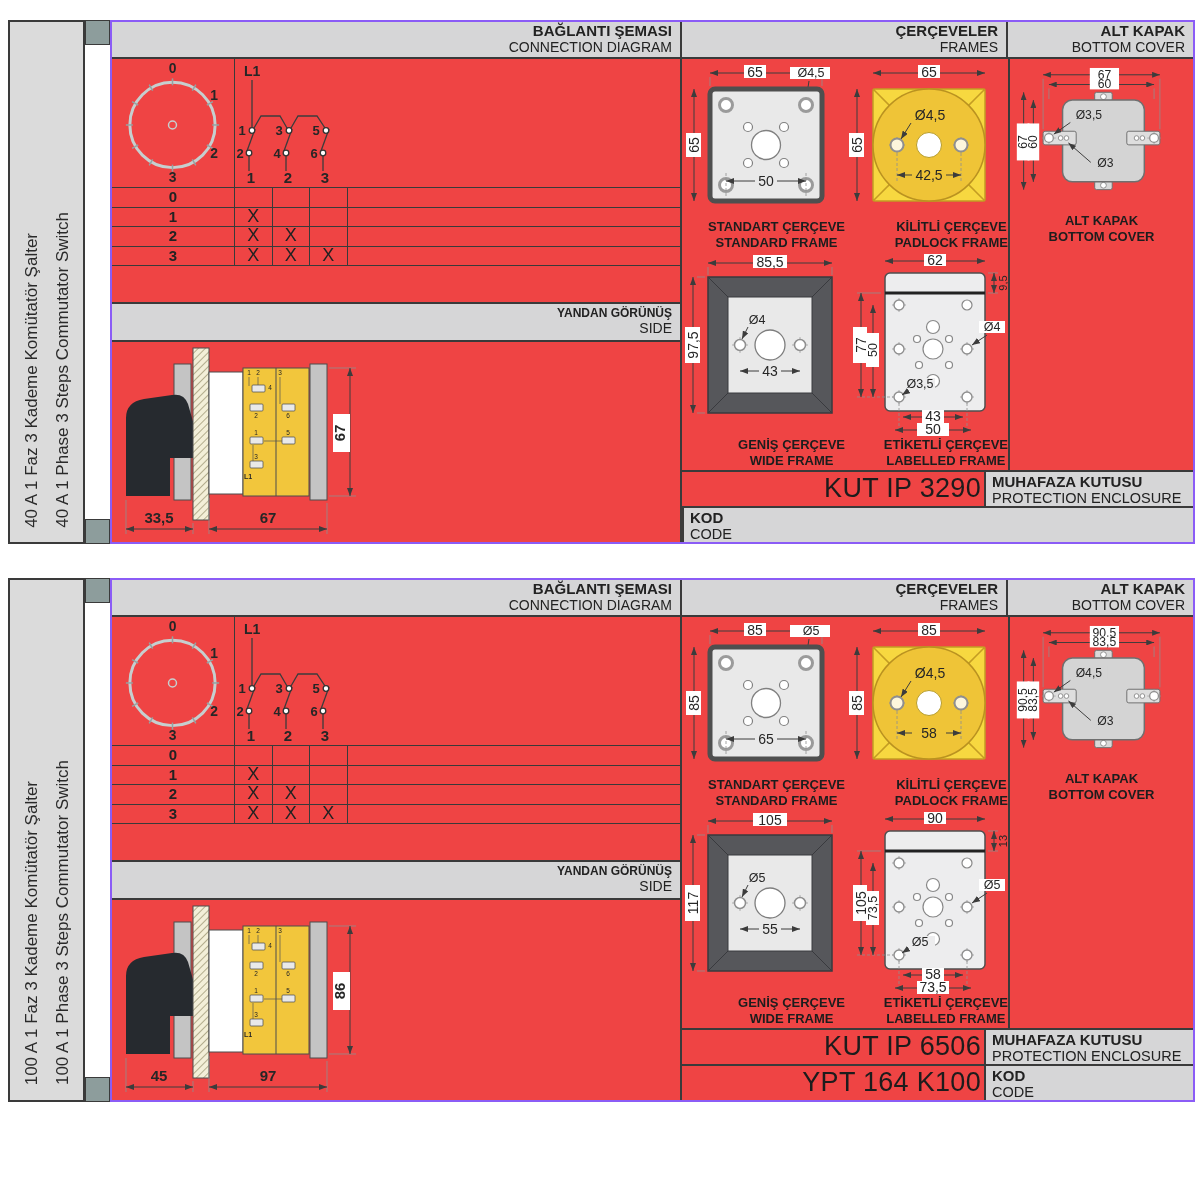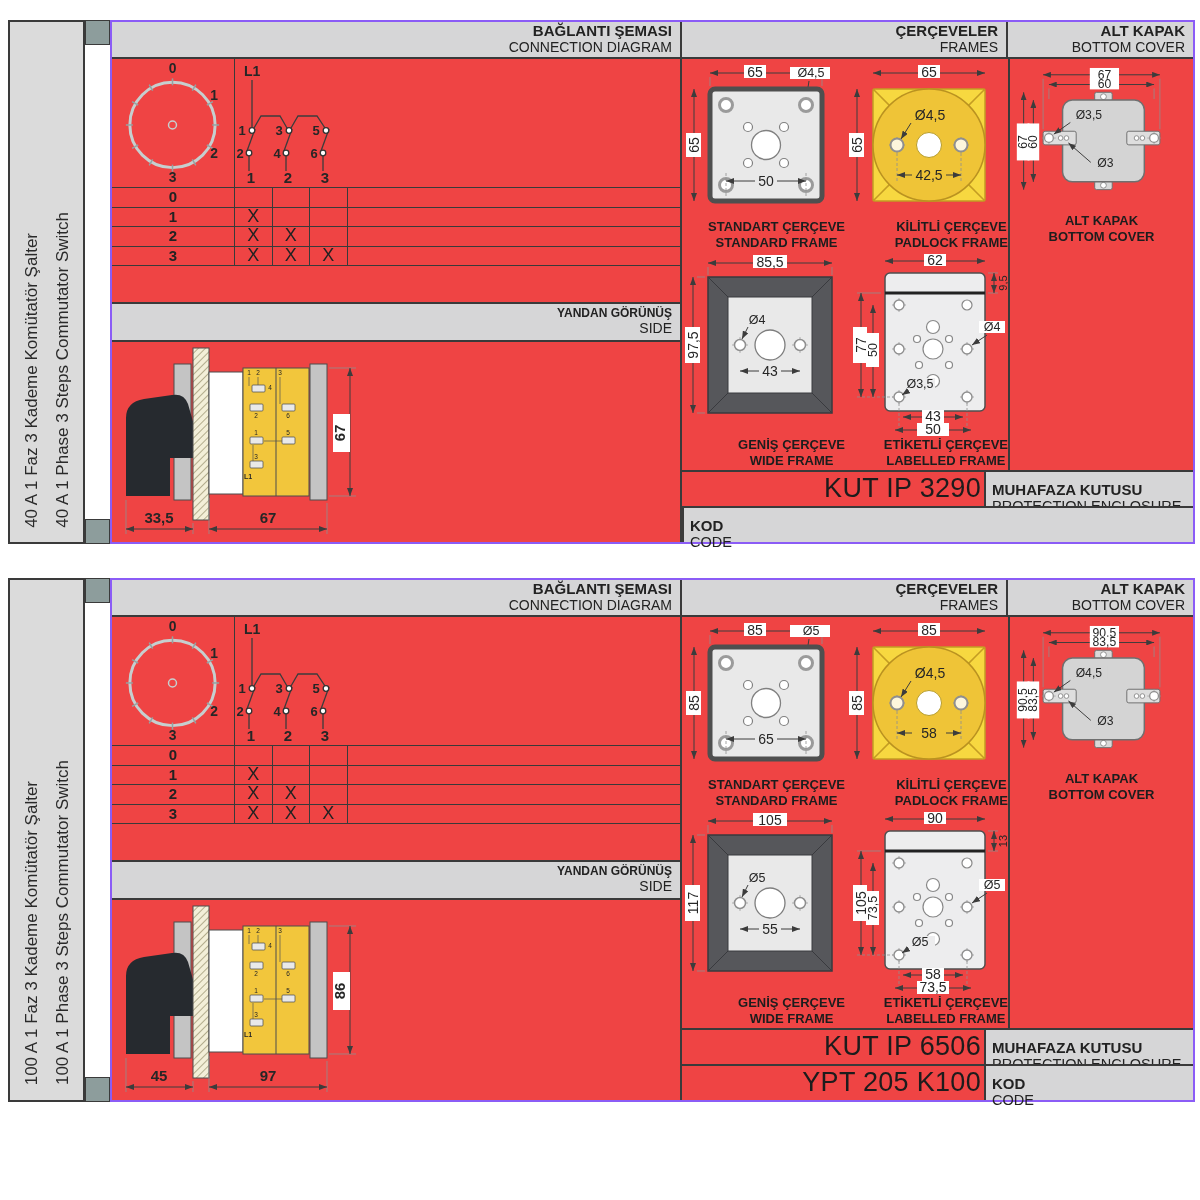--- a/index.html
+++ b/index.html
@@ -31,21 +31,21 @@
   .side-hdr .e{font-size:14px}
   .side-draw{flex:1;min-height:0}
   svg{display:block}
   .frames{grid-column:2;grid-row:2;display:grid;grid-template-columns:1fr 1fr;grid-template-rows:192px 1fr;padding-top:2px}
   .fig{display:flex;flex-direction:column;align-items:flex-end}
   .cap{text-align:center;font-weight:700;font-size:13px;line-height:1.25;color:#1d1d1d}
   .cover{grid-column:3;grid-row:2;border-left:2px solid #3a3a3a;display:flex;flex-direction:column;align-items:center;padding-top:8px}
   .encl{grid-column:2/4;grid-row:3;border-top:2px solid #3a3a3a;display:flex}
   .coder{grid-column:2/4;grid-row:4;border-top:2px solid #3a3a3a;display:flex}
   .val{flex:0 0 302px;display:flex;align-items:center;justify-content:flex-end;font-size:27px;color:#1c1c1c;padding-right:3px;box-sizing:border-box;letter-spacing:.3px}
-  .lab{flex:1;background:#d6d6d7;border-left:2px solid #3a3a3a;padding:9px 6px;line-height:1.15;display:flex;flex-direction:column;justify-content:flex-start}
+  .lab{flex:1;background:#d6d6d7;border-left:2px solid #3a3a3a;padding:1px 6px;line-height:1.15;display:flex;flex-direction:column;justify-content:flex-start}
   .lab .t{font-weight:700;font-size:15px}
   .lab .e{font-size:14.5px;}
   svg text{font-family:"Liberation Sans",sans-serif;fill:#262626}
   .dm{font-size:14px}
   .ds{font-size:12.5px}
   .bb{font-weight:700}
   .dimln{stroke:#3c3c3c;stroke-width:1}
   .extln{stroke:#8f8f8f;stroke-width:.8}
   .dash{stroke:#8f8f8f;stroke-width:.8;stroke-dasharray:3,2}
 </style>
@@ -945,21 +945,21 @@
 
     <div class="encl">
       <div class="val">KUT IP 6506</div>
       <div class="lab">
         <div class="t">MUHAFAZA KUTUSU</div>
         <div class="e">PROTECTION ENCLOSURE</div>
       </div>
     </div>
 
     <div class="coder">
-      <div class="val">YPT 205 K100</div>
+      <div class="val">YPT 164 K100</div>
       <div class="lab">
         <div class="t">KOD</div>
         <div class="e">CODE</div>
       </div>
     </div>
 
   </div>
 </section>
 </div>
 

